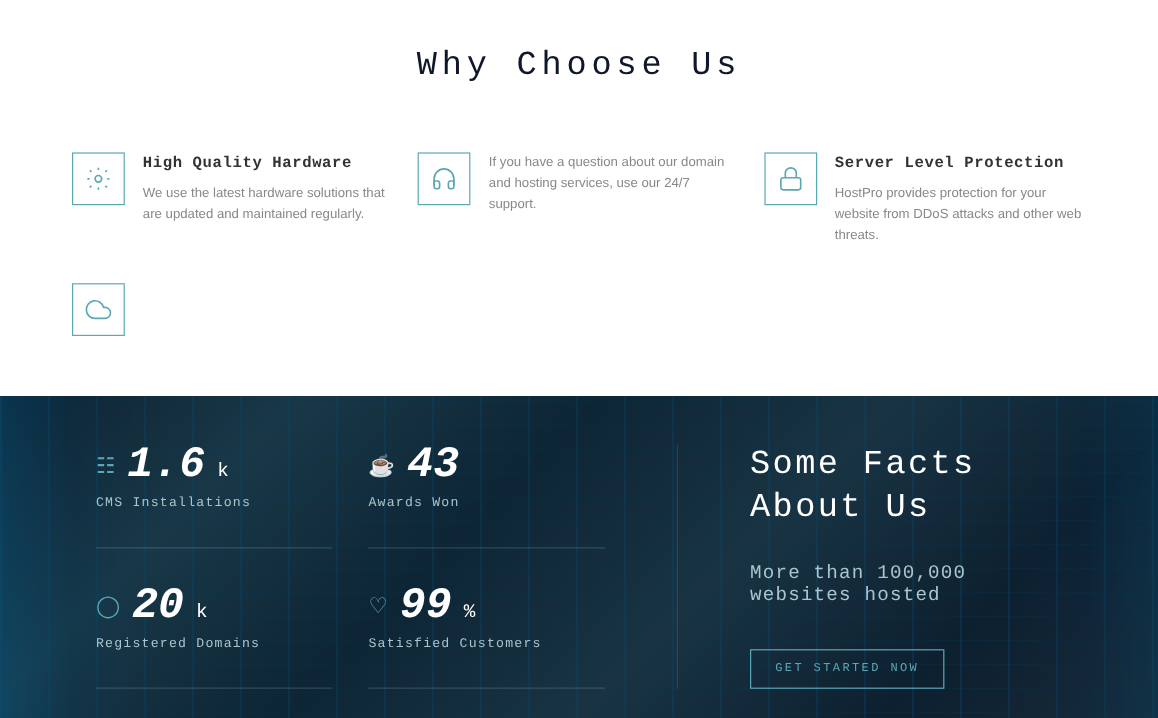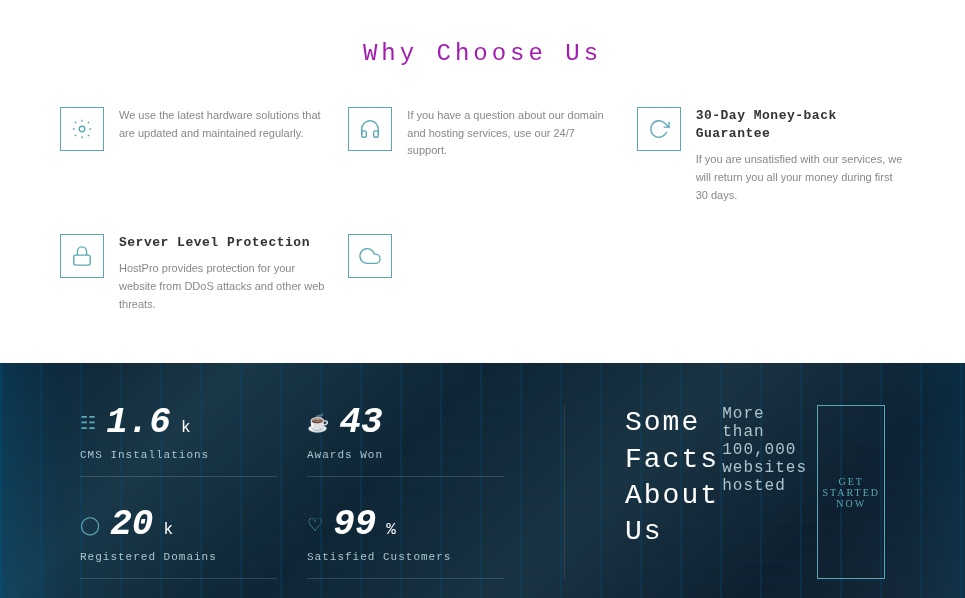--- a/index.html
+++ b/index.html
@@ -6,25 +6,25 @@
     body { font-family: Arial, sans-serif; width: 965px; background: #fff; }
 
     
     .why-section {
       background: #fff;
       padding: 40px 60px 50px;
       text-align: center;
     }
     .why-title {
       font-family: 'Courier New', monospace;
-      font-size: 24px;
+      font-size: 28px;
       font-weight: 400;
-      color: #a21caf;
+      color: #0f172a;
       letter-spacing: 4px;
-      margin-bottom: 40px;
+      margin-bottom: 56px;
     }
     .features-grid {
       display: grid;
       grid-template-columns: repeat(3, 1fr);
       gap: 30px 20px;
       text-align: left;
     }
     .feature-item {
       display: flex;
       align-items: flex-start;
@@ -154,22 +154,23 @@
     .stat-label {
       font-family: Liberation Mono, monospace;
       font-size: 11px;
       color: #aac5cc;
       letter-spacing: 1px;
     }
     .facts-right {
       flex: 0 0 320px;
       padding-left: 60px;
       display: flex;
-      flex-direction: row;
+      flex-direction: column;
       justify-content: center;
+      gap: 11px;
     }
     .facts-title {
       font-family: 'Courier New', monospace;
       font-size: 28px;
       color: #fff;
       font-weight: 400;
       line-height: 1.3;
       letter-spacing: 2px;
       margin-bottom: 15px;
     }
@@ -178,24 +179,24 @@
       font-size: 16px;
       color: #aac5cc;
       letter-spacing: 1px;
       margin-bottom: 25px;
     }
     .get-started-btn {
       display: inline-block;
       background: transparent;
       border: 1.5px solid #5ba8b5;
       color: #5ba8b5;
-      font-family: Liberation Serif, serif;
+      font-family: Liberation Mono, monospace;
       font-size: 10px;
       letter-spacing: 2px;
-      padding: 10px 4px;
+      padding: 10px 20px;
       cursor: pointer;
       text-transform: uppercase;
       width: fit-content;
     }
 
     
     .rack-left, .rack-right {
       position: absolute;
       top: 0;
       bottom: 0;
@@ -226,48 +227,37 @@
 
     <div class="feature-item">
       <div class="feature-icon">
         <svg viewBox="0 0 24 24">
           <circle cx="12" cy="12" r="3"></circle>
           <path d="M12 2v2M12 20v2M4.22 4.22l1.42 1.42M18.36 18.36l1.42 1.42M2 12h2M20 12h2M4.22 19.78l1.42-1.42M18.36 5.64l1.42-1.42"></path>
           <path d="M19.5 10.5a7.5 7.5 0 11-15 0 7.5 7.5 0 0115 0z" opacity="0"></path>
         </svg>
       </div>
       <div class="feature-content">
+        <h3>High Quality Hardware</h3>
         <p>We use the latest hardware solutions that are updated and maintained regularly.</p>
       </div>
     </div>
 
     <div class="feature-item">
       <div class="feature-icon">
         <svg viewBox="0 0 24 24">
           <path d="M3 18v-6a9 9 0 0118 0v6"></path>
           <path d="M21 19a2 2 0 01-2 2h-1a2 2 0 01-2-2v-3a2 2 0 012-2h3zM3 19a2 2 0 002 2h1a2 2 0 002-2v-3a2 2 0 00-2-2H3z"></path>
         </svg>
       </div>
       <div class="feature-content">
         <p>If you have a question about our domain and hosting services, use our 24/7 support.</p>
       </div>
     </div>
 
-    <div class="feature-item">
-      <div class="feature-icon">
-        <svg viewBox="0 0 24 24">
-          <polyline points="23 4 23 10 17 10"></polyline>
-          <path d="M20.49 15a9 9 0 11-2.12-9.36L23 10"></path>
-        </svg>
-      </div>
-      <div class="feature-content">
-        <h3>30-Day Money-back Guarantee</h3>
-        <p>If you are unsatisfied with our services, we will return you all your money during first 30 days.</p>
-      </div>
-    </div>
 
 
     <div class="feature-item">
       <div class="feature-icon">
         <svg viewBox="0 0 24 24">
           <rect x="3" y="11" width="18" height="11" rx="2" ry="2"></rect>
           <path d="M7 11V7a5 5 0 0110 0v4"></path>
         </svg>
       </div>
       <div class="feature-content">

